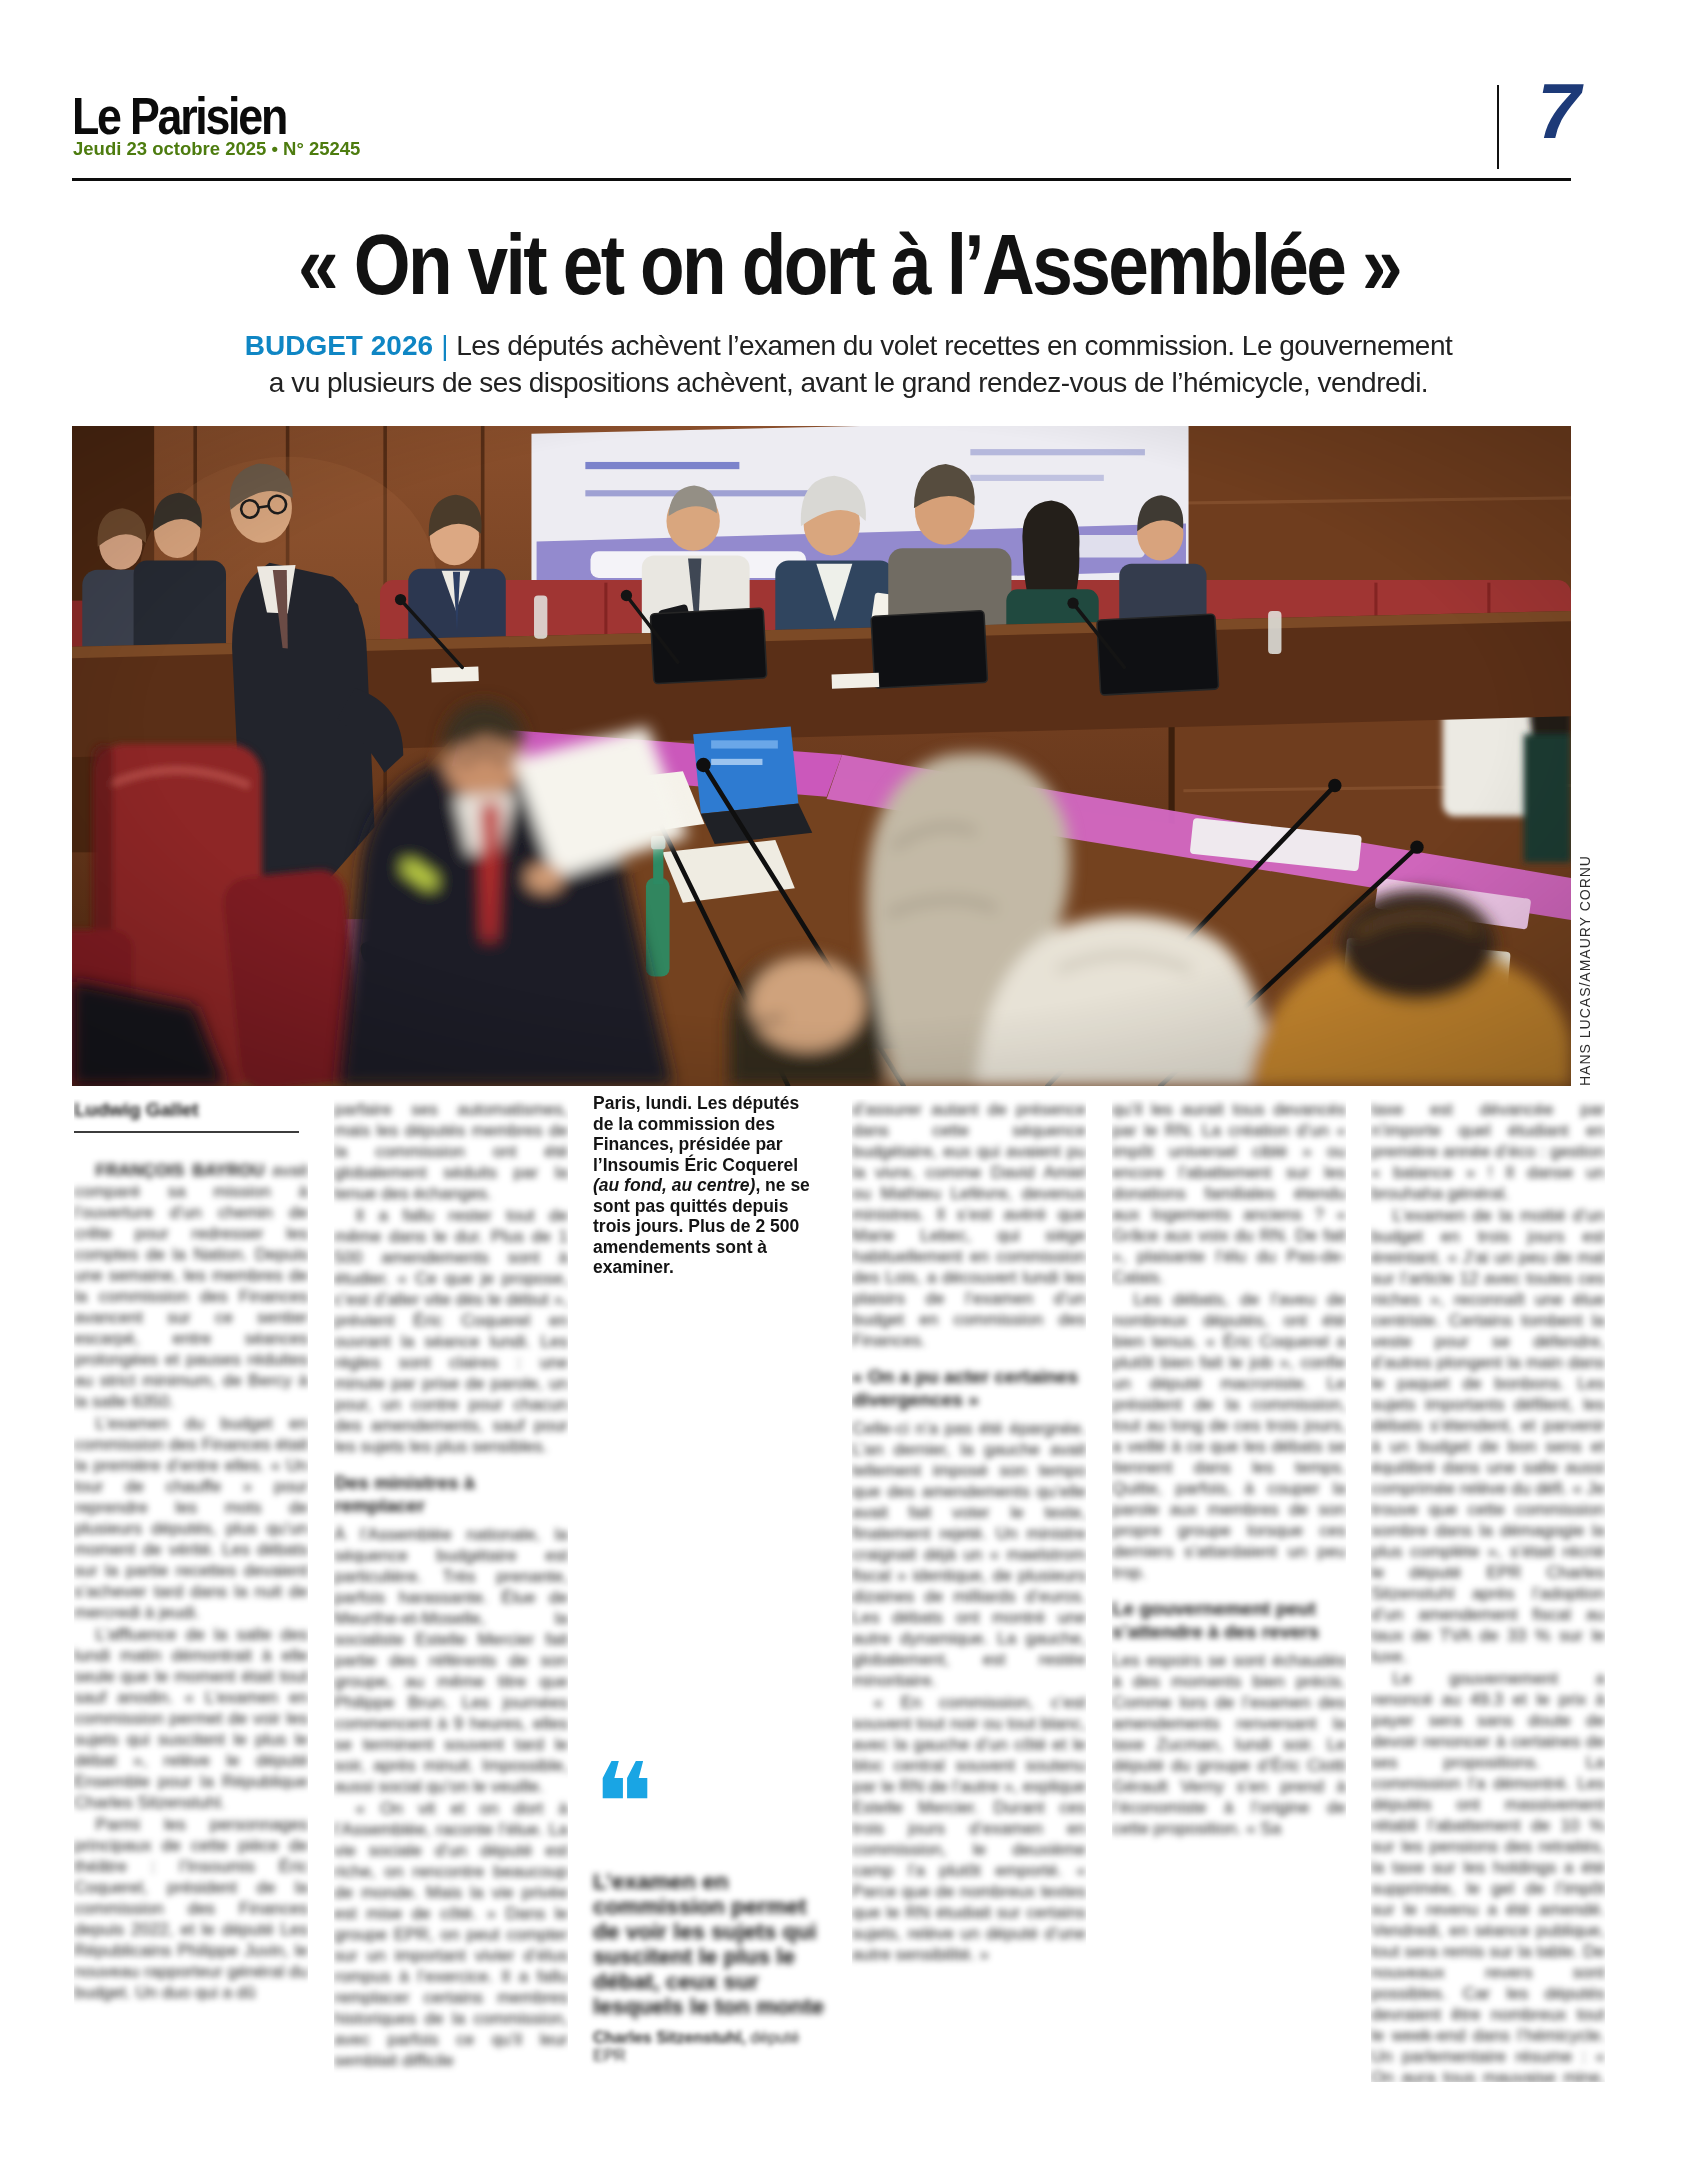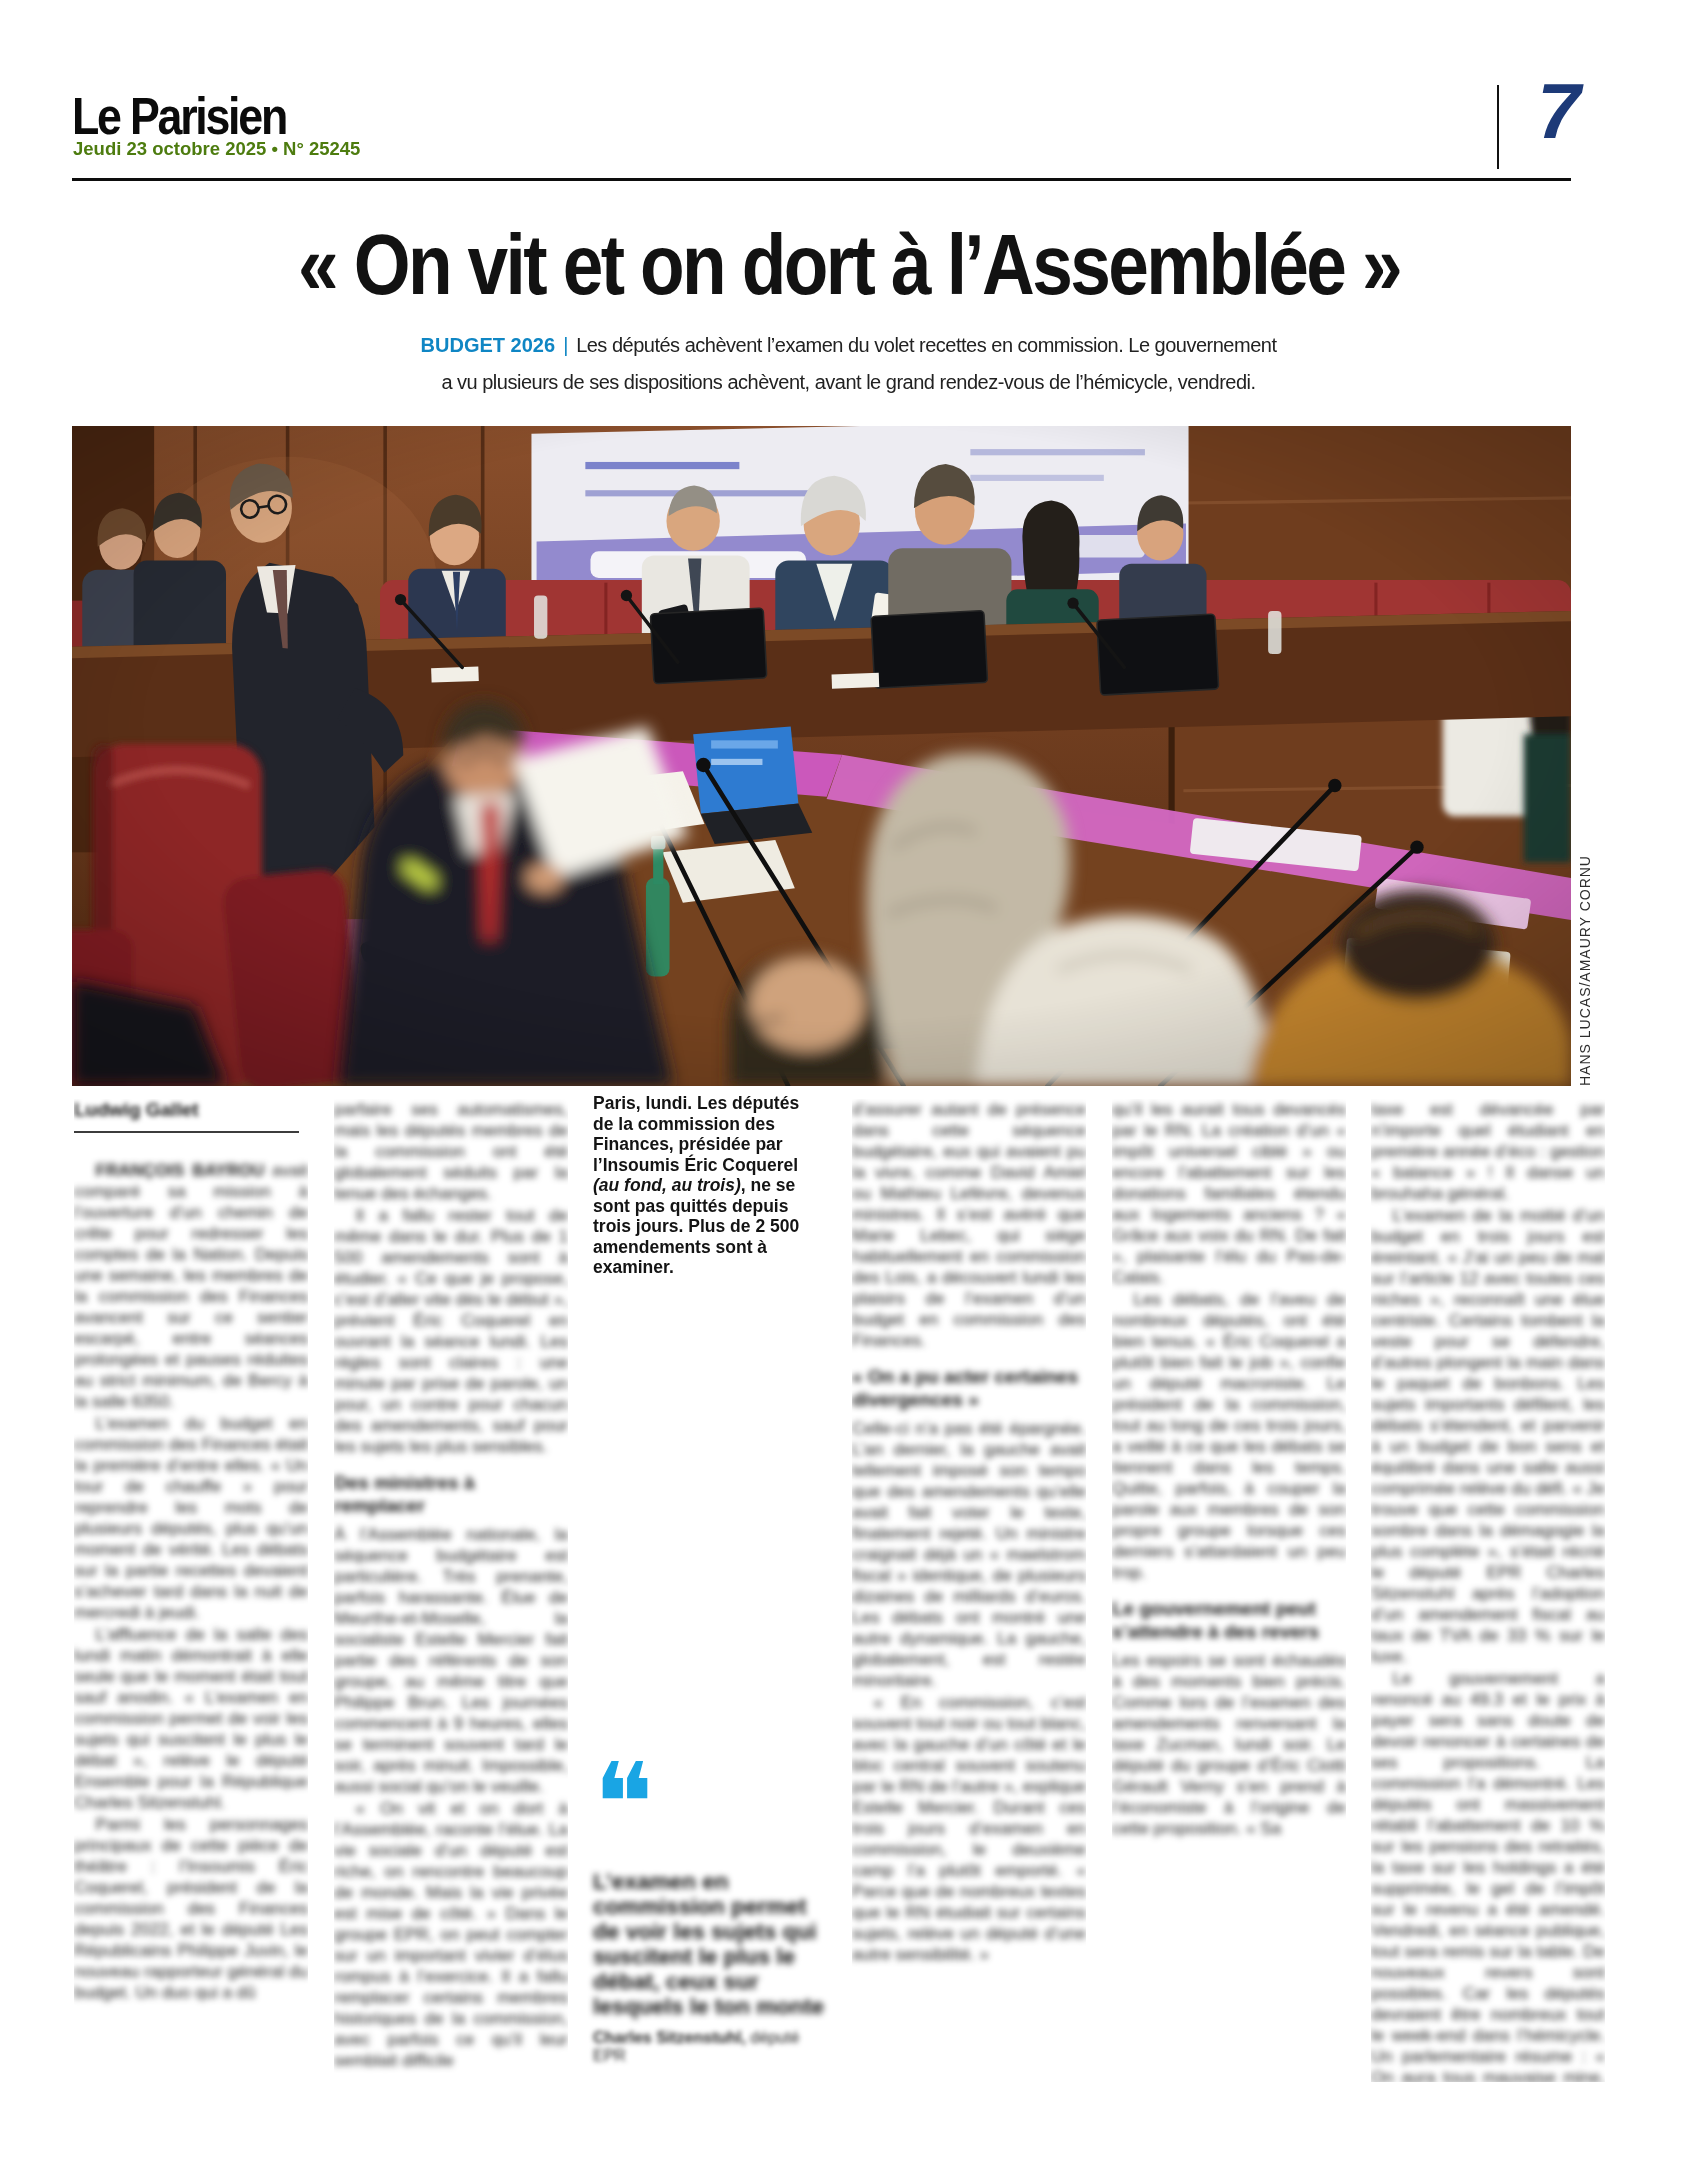--- a/index.html
+++ b/index.html
@@ -23,21 +23,21 @@
   .header-rule{left:72px;top:178px;width:1499px;height:3.1px;background:#0d0d0d;}
 
   
   .headline{
     left:0;top:215px;width:1698px;text-align:center;font-size:86px;font-weight:900;
     color:#121212;letter-spacing:-3.1px;transform:scaleX(.85);transform-origin:center;
     white-space:nowrap;
   }
   .standfirst{
     left:87px;top:327px;width:1523px;text-align:center;color:#222;
-    font-size:20px;line-height:37px;font-weight:400;letter-spacing:-0.5px;
+    font-size:28px;line-height:37px;font-weight:400;letter-spacing:-0.5px;
   }
   .kicker{color:#0f86c4;font-weight:900;letter-spacing:0;}
   .kicker-sep{color:#0f86c4;font-weight:300;padding:0 8.2px;}
 
   
   .photo{left:72px;top:426px;width:1499px;height:660px;overflow:hidden;background:#4b2a14;}
   .photo svg{display:block;width:100%;height:100%;}
   .photo-credit{
     left:1577px;top:426px;height:660px;writing-mode:vertical-rl;transform:rotate(180deg);
     font-size:14px;color:#2e2e2e;letter-spacing:1px;white-space:nowrap;
@@ -341,21 +341,21 @@
       <ellipse cx="2620" cy="1012" rx="152" ry="108" fill="#35261a"></ellipse>
       <path d="M2500,990 Q2620,920 2740,985" stroke="#7a5429" stroke-width="10" fill="none"></path>
     </g>
   </g>
 
   <rect x="0" y="0" width="2920" height="1285" fill="url(#vign)"></rect>
 </svg>
 </div>
 <div class="abs photo-credit">HANS LUCAS/AMAURY CORNU</div>
 
-<div class="abs caption" id="caption"><span>Paris, lundi. Les députés de la commission des Finances, présidée par l’Insoumis Éric Coquerel </span><span class="it">(au fond, au trois)</span><span>, ne se sont pas quittés depuis trois jours. Plus de 2 500 amendements sont à examiner.</span></div>
+<div class="abs caption" id="caption"><span>Paris, lundi. Les députés de la commission des Finances, présidée par l’Insoumis Éric Coquerel </span><span class="it">(au fond, au centre)</span><span>, ne se sont pas quittés depuis trois jours. Plus de 2 500 amendements sont à examiner.</span></div>
 
 <div id="columns">
     <div class="col" style="left: 74px;">
       <div class="byline">Ludwig Gallet</div>
       <div class="byline-rule"></div>
       <p class="para first"><span class="lead">FRANÇOIS BAYROU</span> avait comparé sa mission à l’ouverture d’un chemin de crête pour redresser les comptes de la Nation. Depuis une semaine, les membres de la commission des Finances avancent sur ce sentier escarpé, entre séances prolongées et pauses réduites au strict minimum, de Bercy à la salle 6350.</p>
       <p class="para">L’examen du budget en commission des Finances était la première d’entre elles. « Un tour de chauffe » pour reprendre les mots de plusieurs députés, plus qu’un moment de vérité. Les débats sur la partie recettes devaient s’achever tard dans la nuit de mercredi à jeudi.</p>
       <p class="para">L’affluence de la salle des lundi matin démontrait à elle seule que le moment était tout sauf anodin. « L’examen en commission permet de voir les sujets qui suscitent le plus le débat », relève le député Ensemble pour la République Charles Sitzenstuhl.</p>
       <p class="para">Parmi les personnages principaux de cette pièce de théâtre : l’Insoumis Éric Coquerel, président de la commission des Finances depuis 2022, et le député Les Républicains Philippe Juvin, le nouveau rapporteur général du budget. Un duo qui a dû</p>
     </div>

